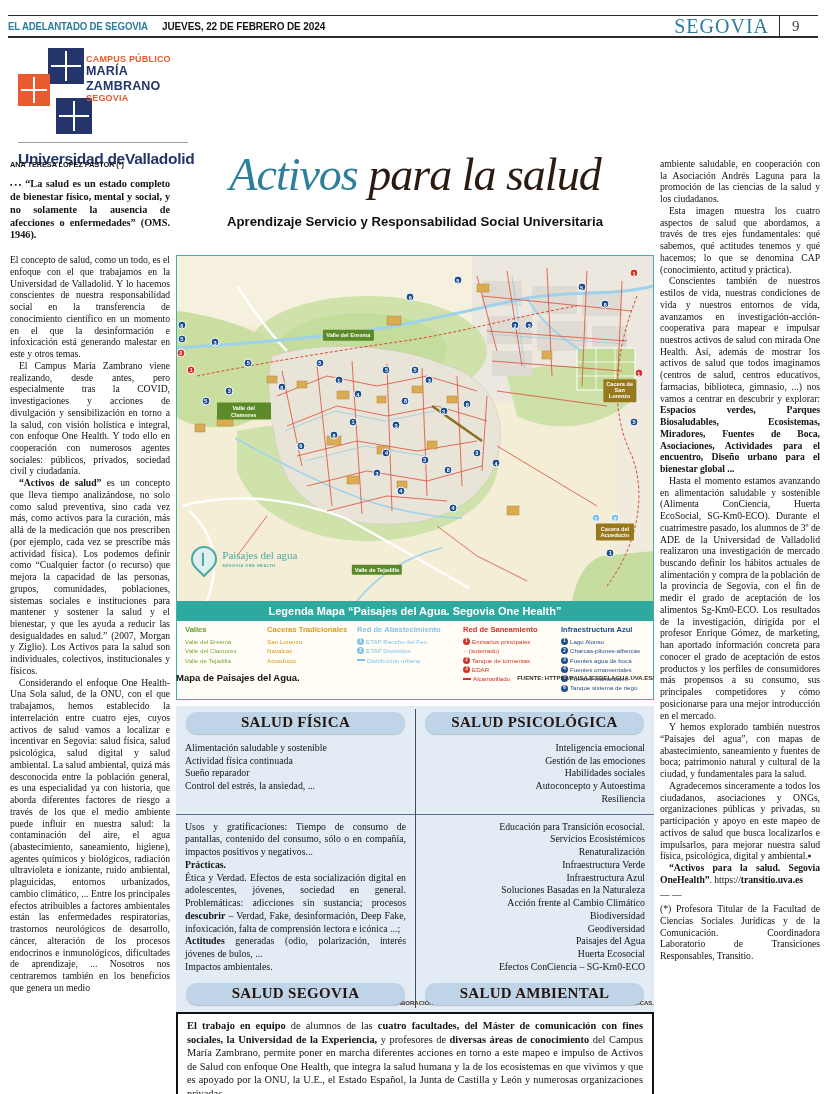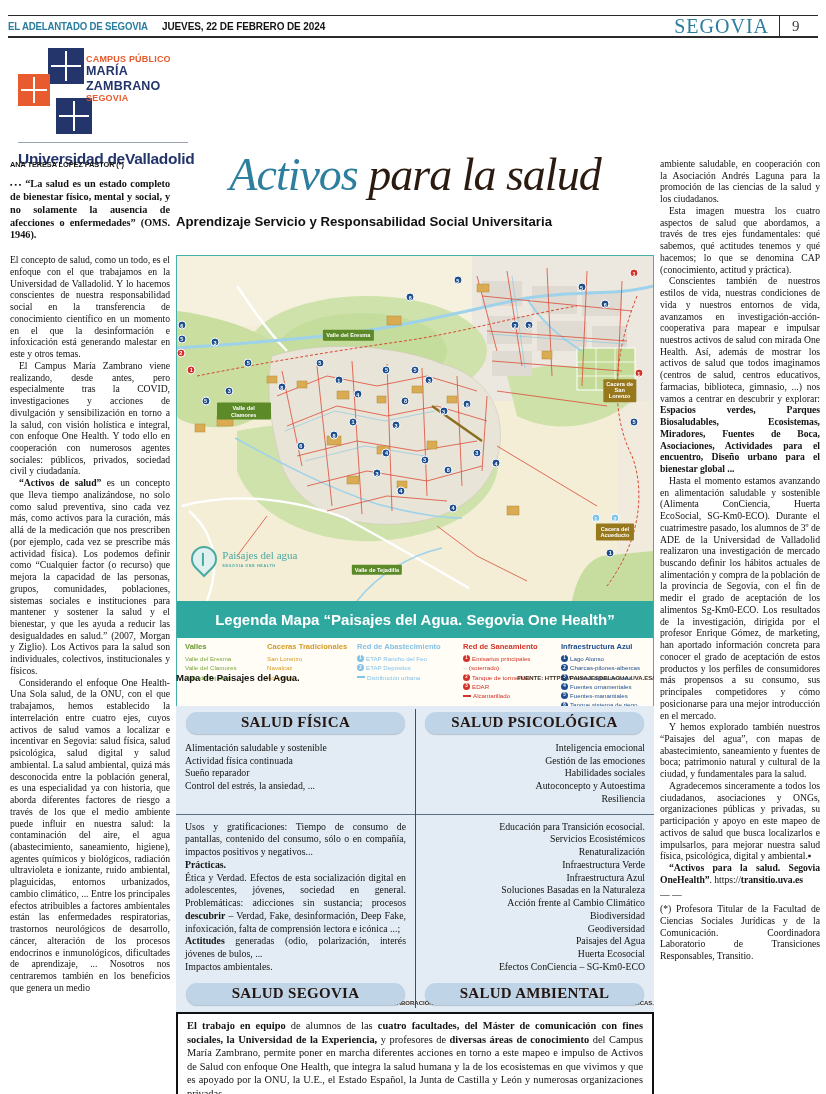--- a/index.html
+++ b/index.html
@@ -42,21 +42,21 @@
   .lead .sq{font-size:7px;letter-spacing:1px;margin-right:2px;}
   .bodytext{font-size:9.7px;line-height:1.21;text-align:justify;letter-spacing:-0.05px;}
   .bodytext .para + .para{text-indent:9px;}
   .dash-sep{margin:3px 0 3px;font-size:9.7px;}
   
   .center{position:absolute;left:176px;top:152px;width:478px;}
   .main-title{text-align:center;font-style:italic;font-size:46px;line-height:1;
     letter-spacing:-1px;font-family:"Liberation Serif",serif;}
   .main-title .accent{color:#2e7f9e;}
   .main-title .rest{color:#2a1a10;}
-  .subtitle{text-align:left;font-family:"Liberation Sans",sans-serif;font-weight:bold;
+  .subtitle{text-align:center;font-family:"Liberation Sans",sans-serif;font-weight:bold;
     font-size:13.2px;margin-top:16px;color:#111;}
   
   .map-block{position:absolute;left:176px;top:255px;width:478px;border:1px solid #45b0a8;box-sizing:border-box;}
   .map-graphic{position:relative;width:476px;height:345px;overflow:hidden;}
   .map-graphic svg{display:block;}
   .map-label{position:absolute;transform:translate(-50%,-50%);color:#fff;
     font-family:"Liberation Sans",sans-serif;font-weight:bold;font-size:5.6px;line-height:1.15;
     padding:2px 3px;border-radius:1px;text-align:center;max-width:48px;}
   .ml-g{background:#5c8a28;} .ml-o{background:#97781c;}
   .marker{position:absolute;transform:translate(-50%,-50%);width:9px;height:9px;border-radius:50%;
@@ -64,21 +64,21 @@
     display:flex;align-items:center;justify-content:center;border:1px solid #fff;box-sizing:border-box;}
   .mk-b{background:#1f4e8c;} .mk-r{background:#d23227;} .mk-c{background:#7cc3e8;}
   .pa-logo{position:absolute;left:3%;top:84%;display:flex;align-items:center;gap:5px;}
   .pa-drop{width:22px;height:22px;border:2px solid #4aa9a2;background:#dff0ee;
     border-radius:50% 50% 50% 0;transform:rotate(-45deg);position:relative;}
   .pa-drop::after{content:"";position:absolute;left:9px;top:4px;width:2px;height:13px;background:#4aa9a2;transform:rotate(45deg);}
   .pa-text{color:#4aa9a2;font-family:"Liberation Serif",serif;}
   .pa-title{font-size:11px;line-height:1.05;}
   .pa-sub{font-size:3.8px;letter-spacing:.6px;font-family:"Liberation Sans",sans-serif;font-weight:bold;margin-top:2px;}
   .legend-bar{background:#2fa8a0;color:#fff;text-align:center;font-family:"Liberation Sans",sans-serif;
-    font-weight:bold;font-size:15px;padding:10px 0;}
+    font-weight:bold;font-size:11px;padding:4px 0;}
   .legend-body{background:#fffdf6;display:flex;padding:4px 8px 6px;gap:6px;}
   .lg-col{font-family:"Liberation Sans",sans-serif;}
   .lg-col:nth-child(1){width:76px;} .lg-col:nth-child(2){width:84px;}
   .lg-col:nth-child(3){width:100px;} .lg-col:nth-child(4){width:92px;} .lg-col:nth-child(5){flex:1;}
   .lg-title{font-weight:bold;font-size:7.6px;margin-bottom:3px;}
   .lg-item{font-size:6.2px;line-height:1.5;display:flex;align-items:center;gap:2px;}
   .lg-badge{display:inline-flex;width:7px;height:7px;border-radius:50%;color:#fff;
     align-items:center;justify-content:center;font-size:4.5px;font-weight:bold;flex:0 0 auto;}
   .lg-dash{display:inline-block;width:8px;height:1.5px;flex:0 0 auto;}
   .map-caption-row{position:absolute;left:176px;top:672px;width:478px;display:flex;align-items:center;}

